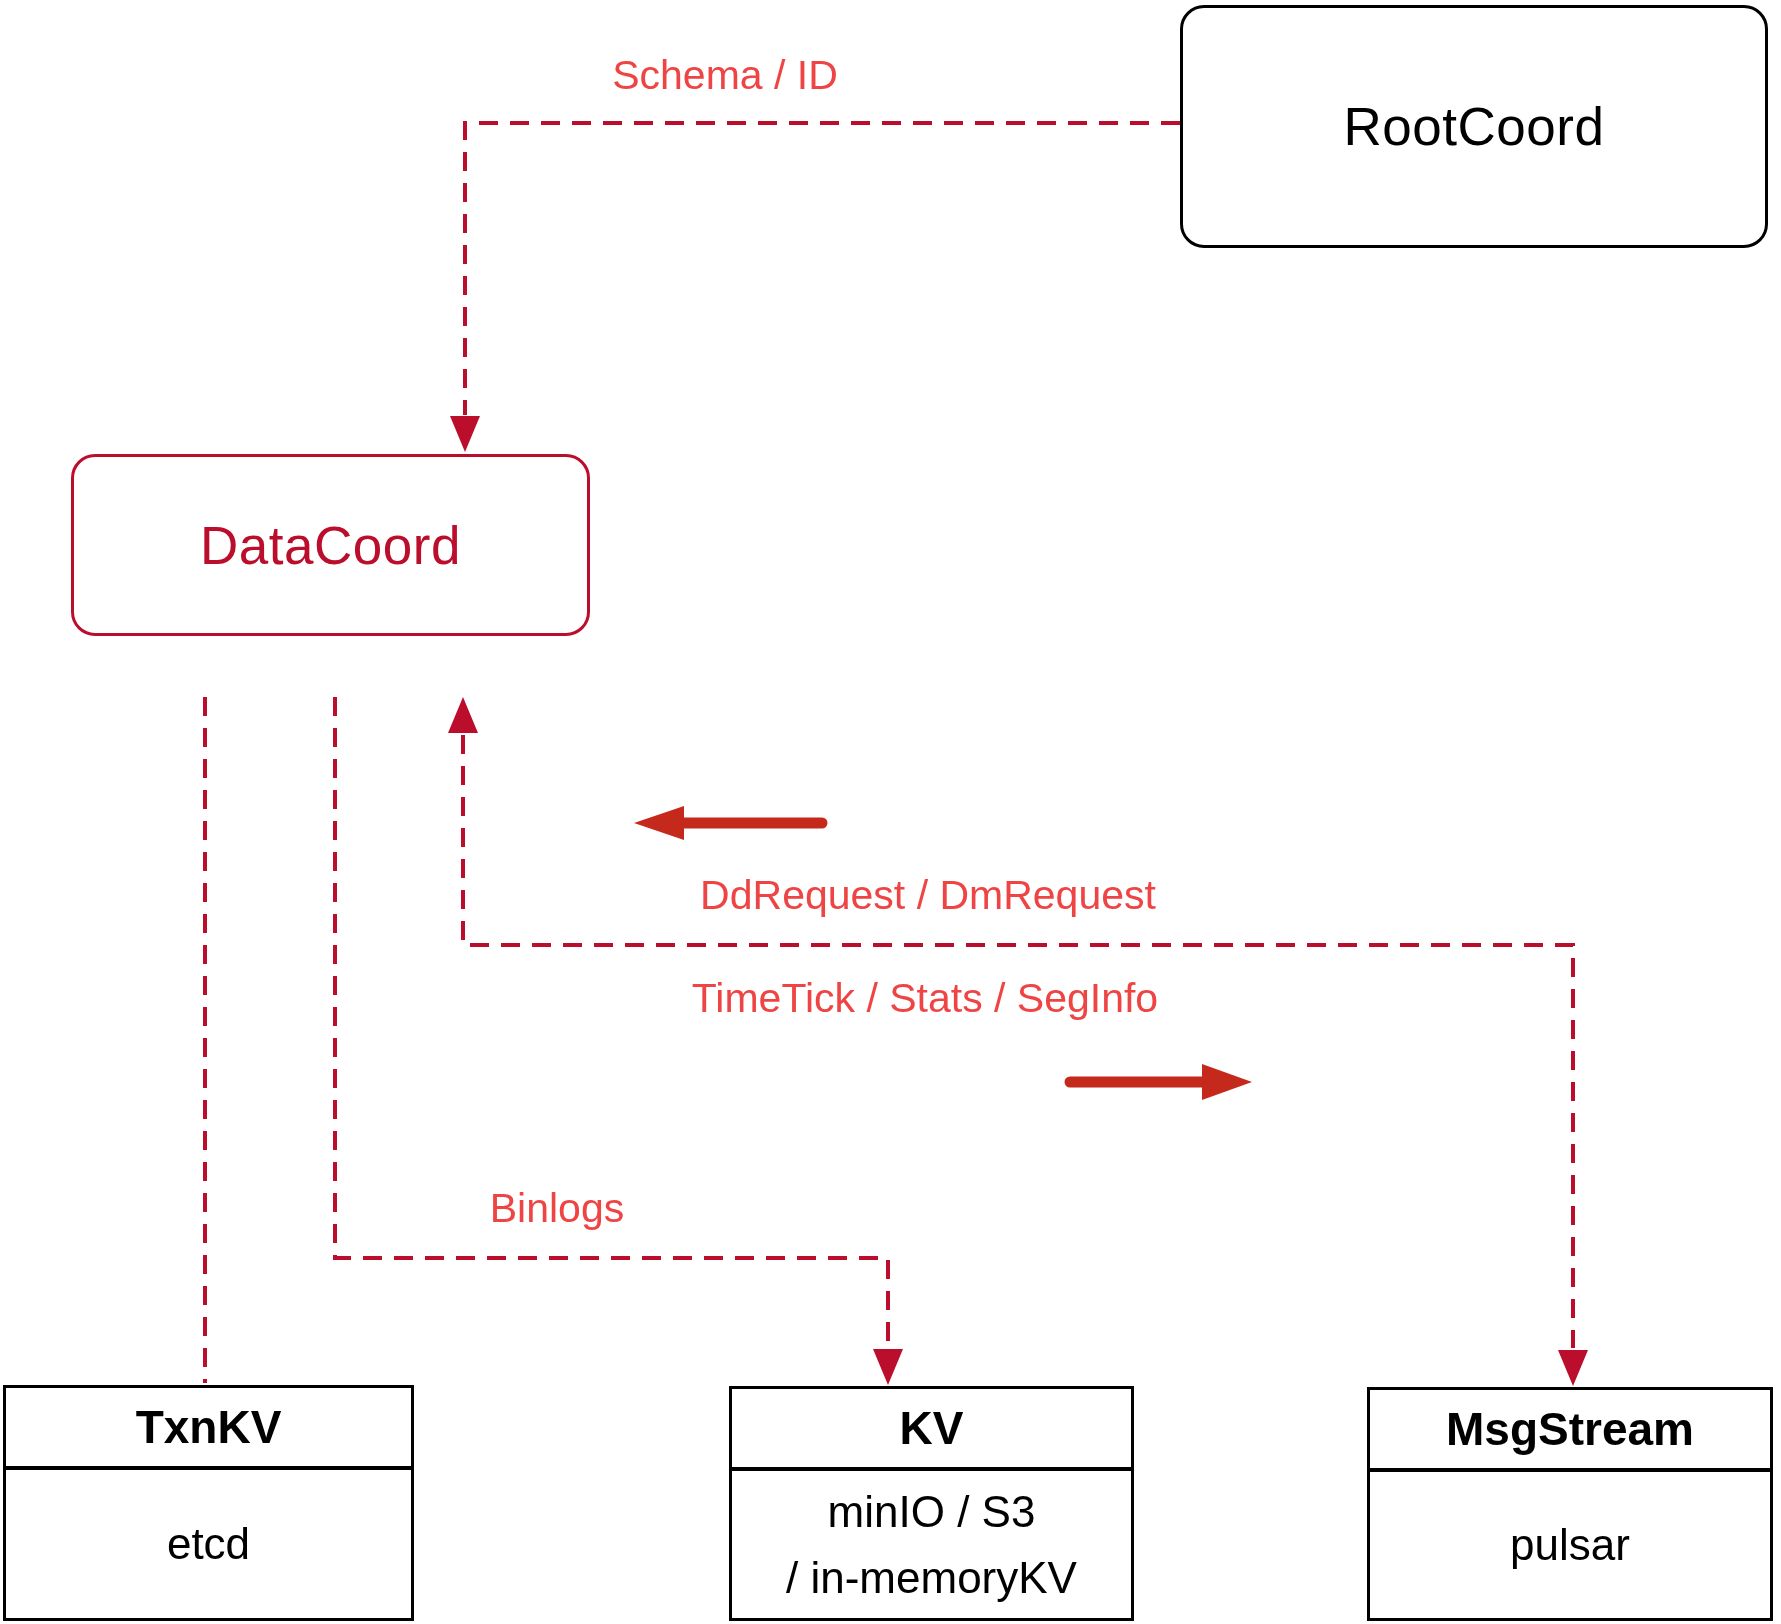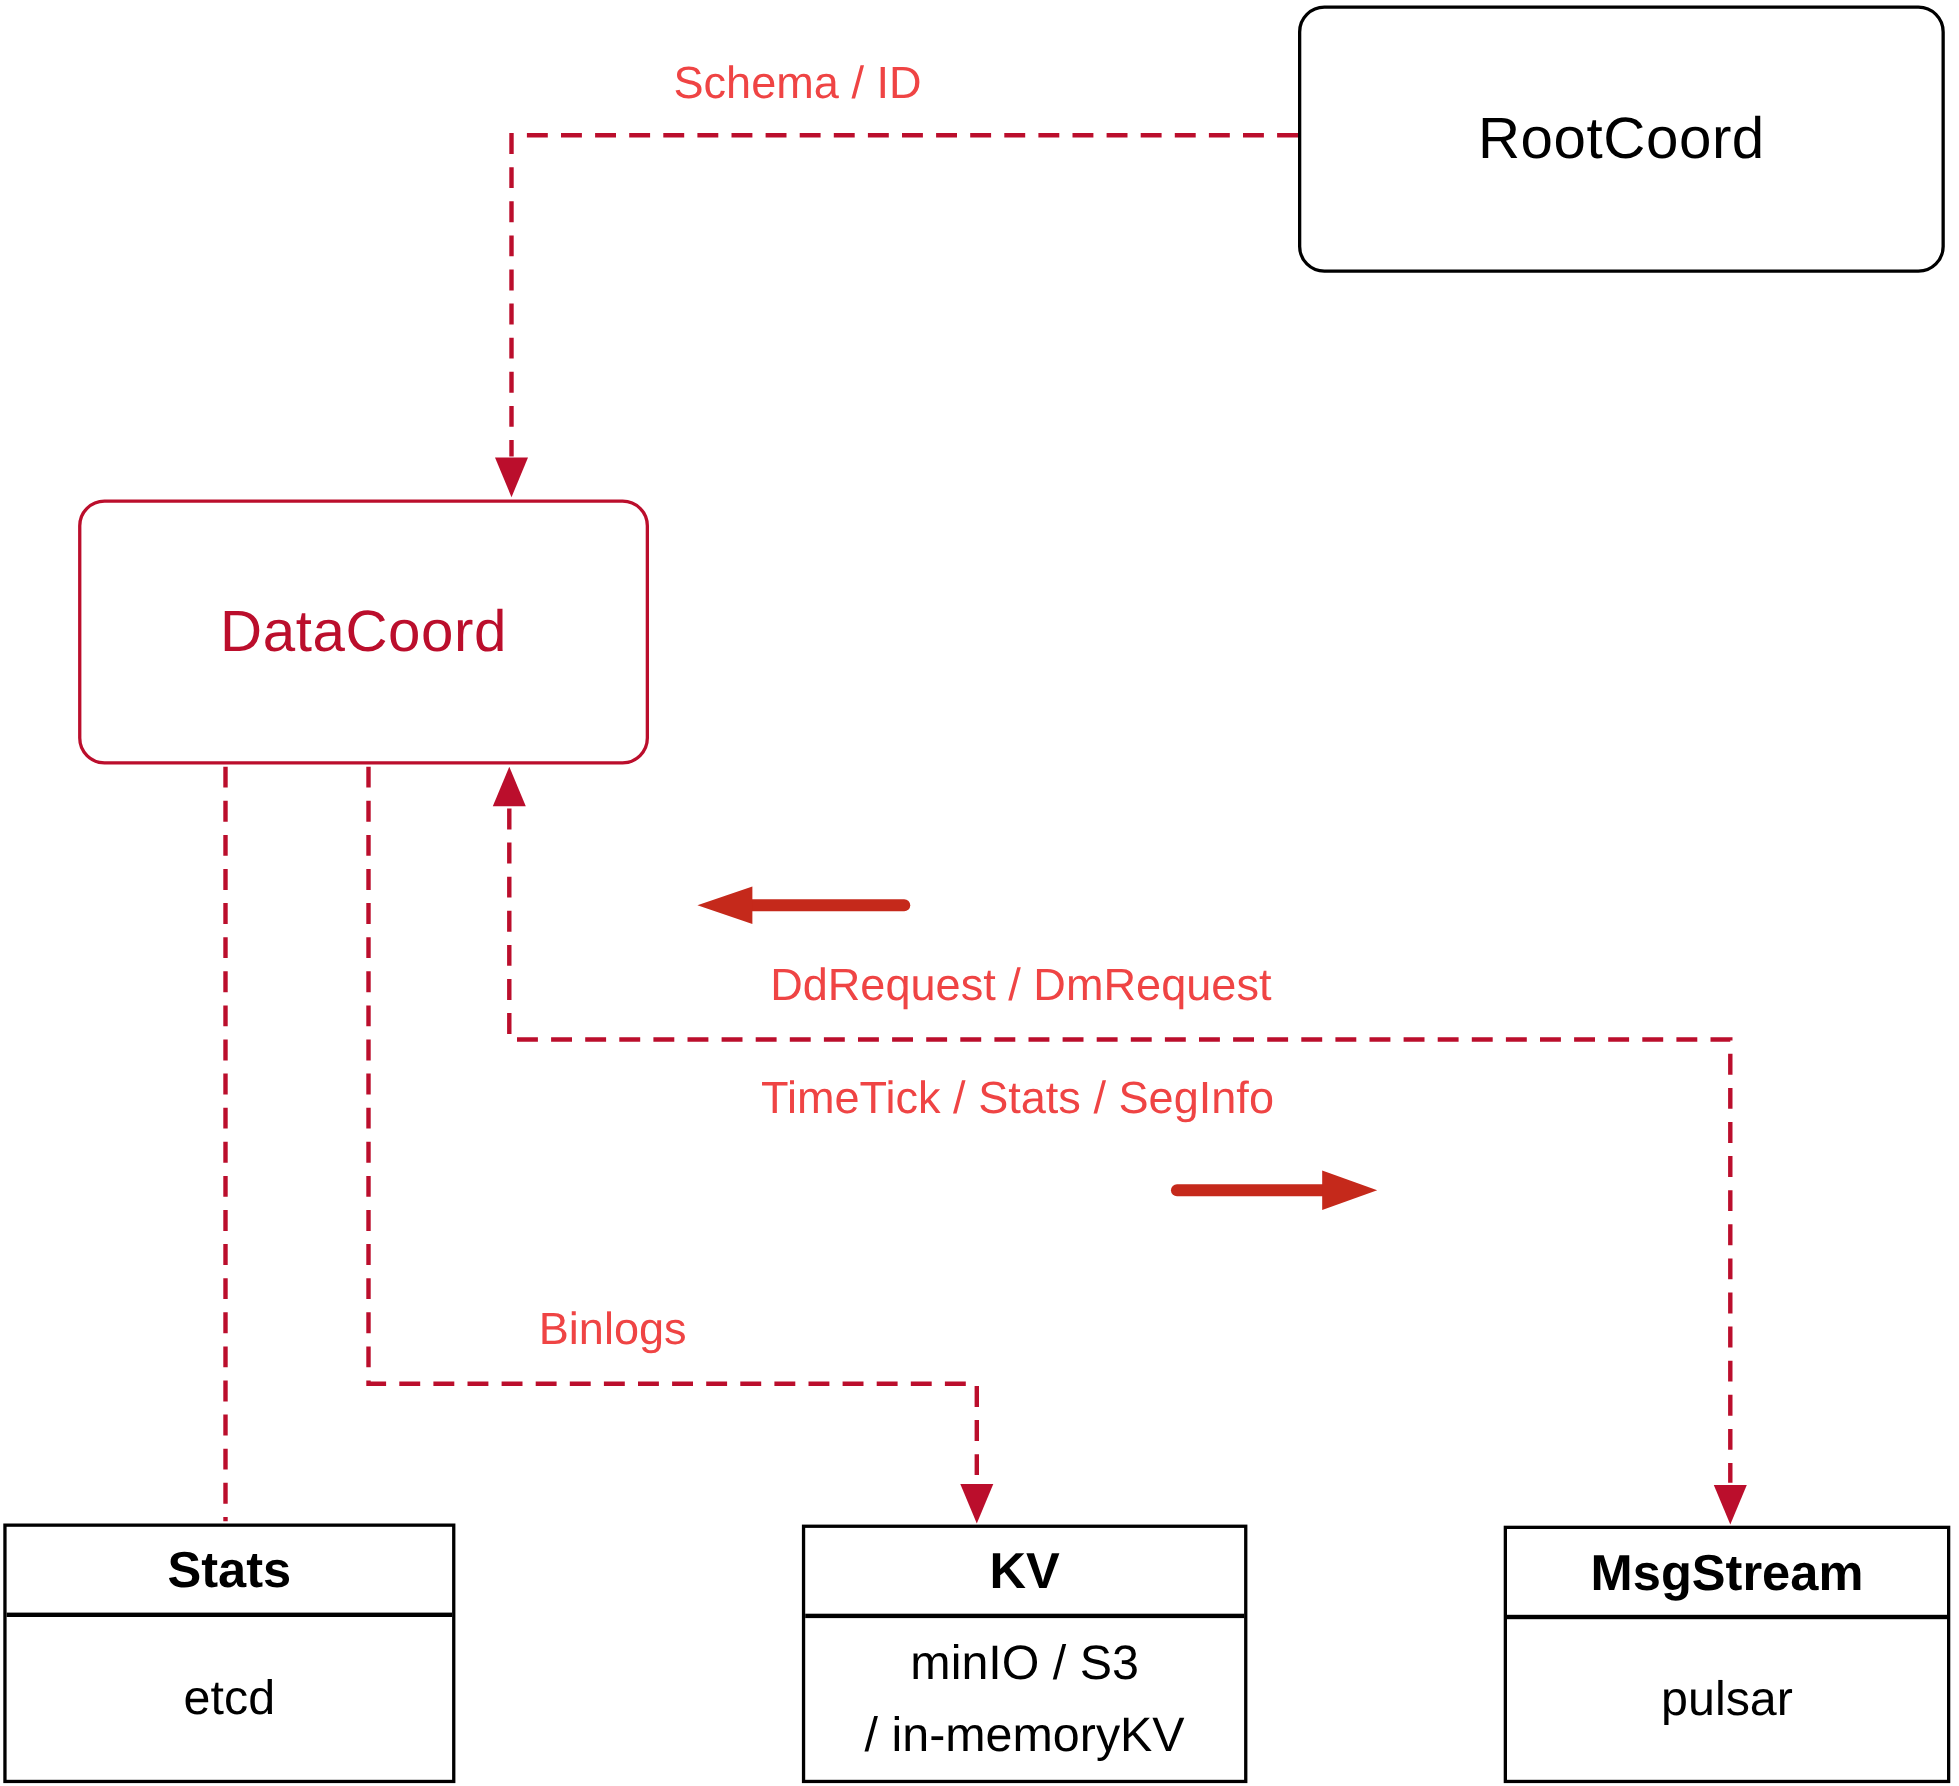--- a/index.html
+++ b/index.html
@@ -31,21 +31,21 @@
     justify-content: center;
     border-radius: 24px;
   }
   .node.black { border: 3px solid #000000; }
   .node.crimson { border: 3px solid #bb0e2c; color: #bb0e2c; }
   .node .title {
     font-size: 53px;
     letter-spacing: 0.5px;
   }
   #node-rootcoord { left: 1180px; top: 5px;  width: 588px; height: 243px; }
-  #node-datacoord { left: 71px;  top: 454px; width: 519px; height: 241px; }
+  #node-datacoord { left: 71px;  top: 454px; width: 519px; height: 182px; }
 
   .table-node {
     position: absolute;
     box-sizing: border-box;
     border: 3px solid #000000;
     background: #ffffff;
     display: flex;
     flex-direction: column;
   }
   #node-txnkv     { left: 3px;    top: 1385px; width: 411px; height: 236px; }
@@ -114,21 +114,21 @@
 
   <div class="node black" id="node-rootcoord">
     <span class="title">RootCoord</span>
   </div>
 
   <div class="node crimson" id="node-datacoord">
     <span class="title">DataCoord</span>
   </div>
 
   <div class="table-node" id="node-txnkv">
-    <div class="hdr">Stats</div>
+    <div class="hdr">TxnKV</div>
     <div class="body">etcd</div>
   </div>
 
   <div class="table-node" id="node-kv">
     <div class="hdr">KV</div>
     <div class="body">
       <span>minIO / S3</span>
       <span>/ in-memoryKV</span>
     </div>
   </div>

